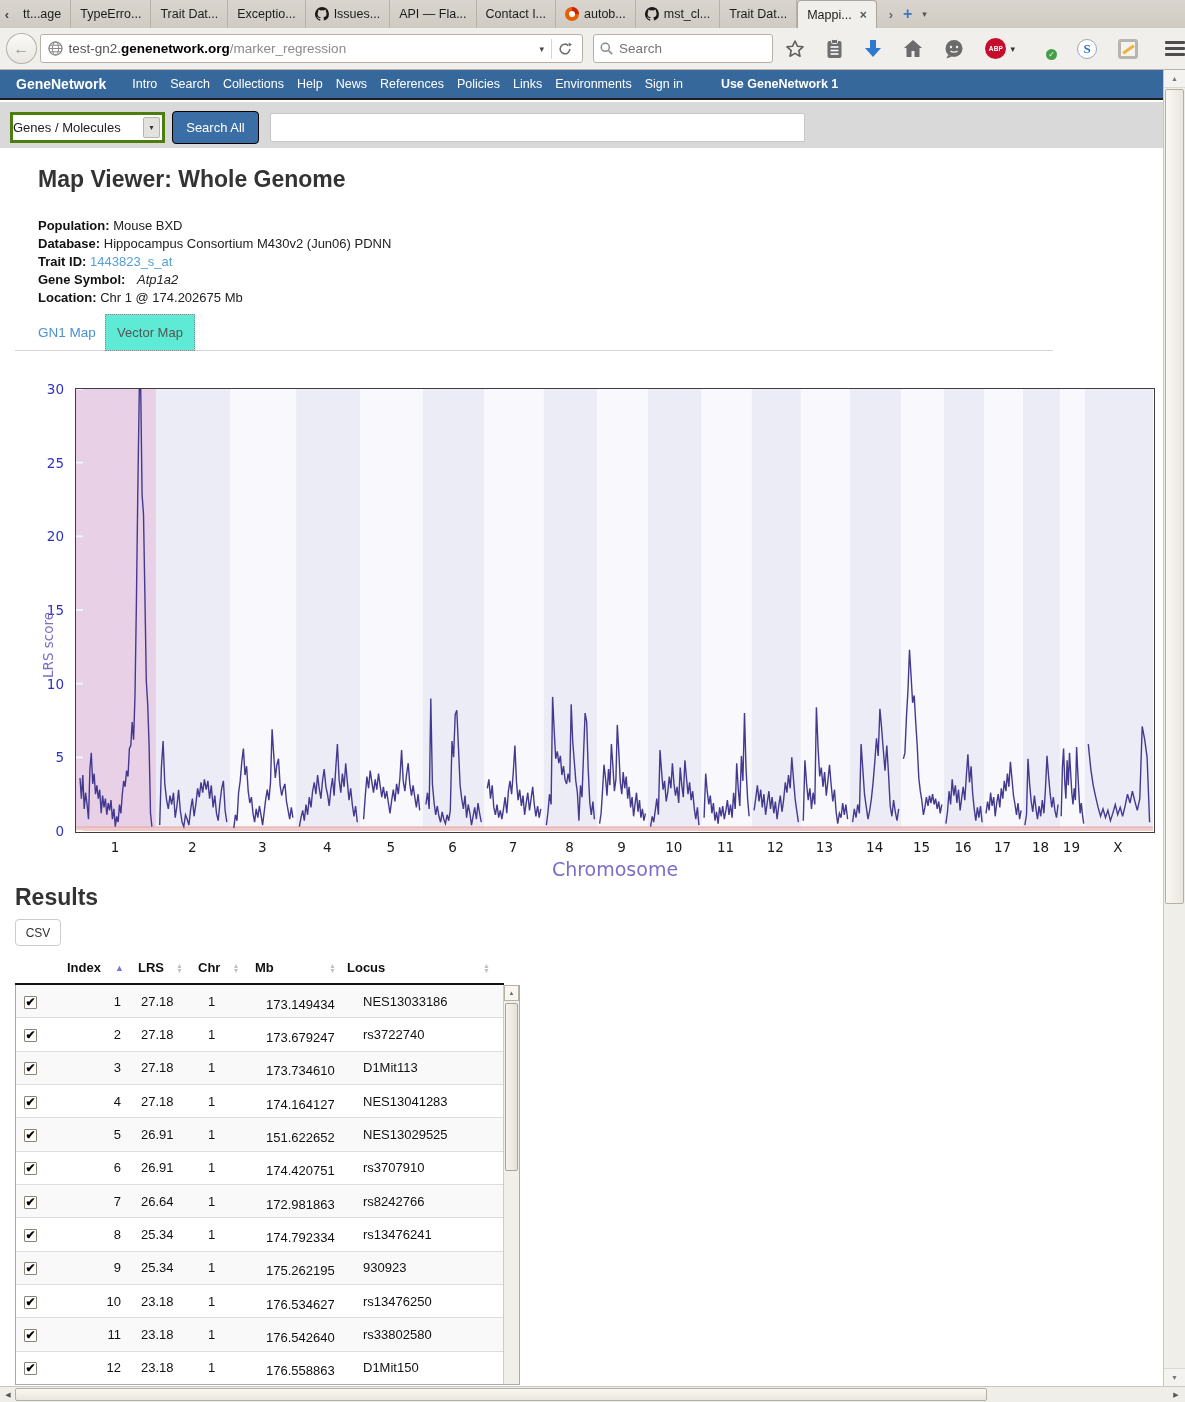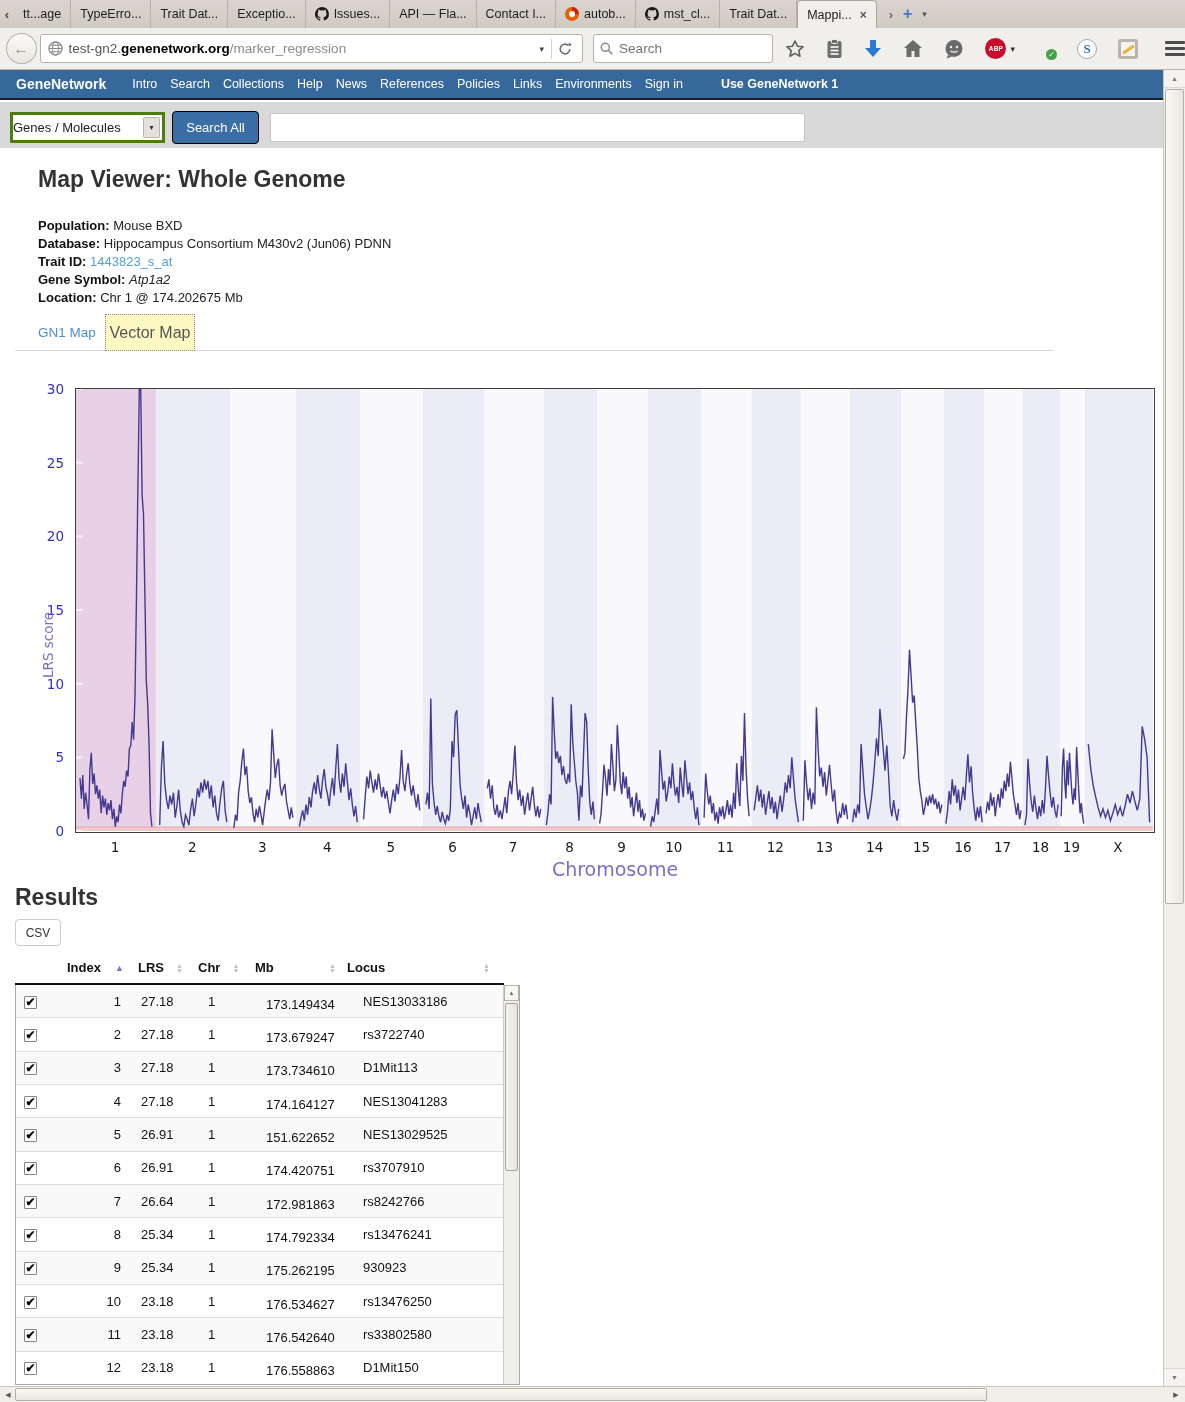--- a/index.html
+++ b/index.html
@@ -90,28 +90,28 @@
   .searchall-btn { position:absolute; left:172px; top:9px; width:87px; height:33px; background:#3b6ea5;
     border:1px solid #000000; border-radius:4px; color:#fff; font-size:13px; display:flex; align-items:center; justify-content:center; }
   .main-search-input { position:absolute; left:270px; top:11px; width:535px; height:29px; background:#fff;
     border:1px solid #c6c6c6; border-radius:2px; font-size:13px; padding:0 8px; font-family:"Liberation Sans",sans-serif; }
 
   
   .page-title { position:absolute; left:38px; top:166px; font-size:23px; color:#333; }
   .meta { position:absolute; left:38px; top:217px; font-size:13px; line-height:18px; }
   .meta b { color:#111; }
   .meta .link { color:#55a0d8; }
-  .meta .italic { font-style:italic; }
+  .meta .italic { font-style:italic;margin-left:8px; }
 
   .maptabs { position:absolute; left:15px; top:314px; width:1038px; height:38px; }
   .maptabs .rule { position:absolute; left:0; right:0; top:36px; height:1px; background:#d4d4d4; }
   .gn1-link { position:absolute; left:23px; top:11px; font-size:13.5px; color:#4a90d2; }
-  .vector-tab { position:absolute; left:90px; top:0; width:90px; height:37px; background:#fef9c3;
+  .vector-tab { position:absolute; left:90px; top:0; width:90px; height:37px; background:#5eead4;
     border:1px dotted #8a8a8a; display:flex; align-items:center; justify-content:center;
-    font-size:16px; color:#555; z-index:2; }
+    font-size:13px; color:#555; z-index:2; }
 
   
   .chart-wrap { position:absolute; left:75px; top:388px; width:1080px; height:445px;
     border:1.5px solid #3d3d3d; background:#fff; }
   .chart-wrap svg { display:block; }
   .ylabels { position:absolute; left:28px; top:388px; width:42px; height:447px; }
   .ylab { position:absolute; right:6px; font-size:13.5px; color:#2f31c0; font-family:"DejaVu Sans",sans-serif; }
   .yaxis-title { position:absolute; left:40px; top:548px; height:130px; writing-mode:vertical-rl;
     transform:rotate(180deg); font-size:13.5px; color:#7a6ec6; font-family:"DejaVu Sans",sans-serif;
     display:flex; align-items:center; }

